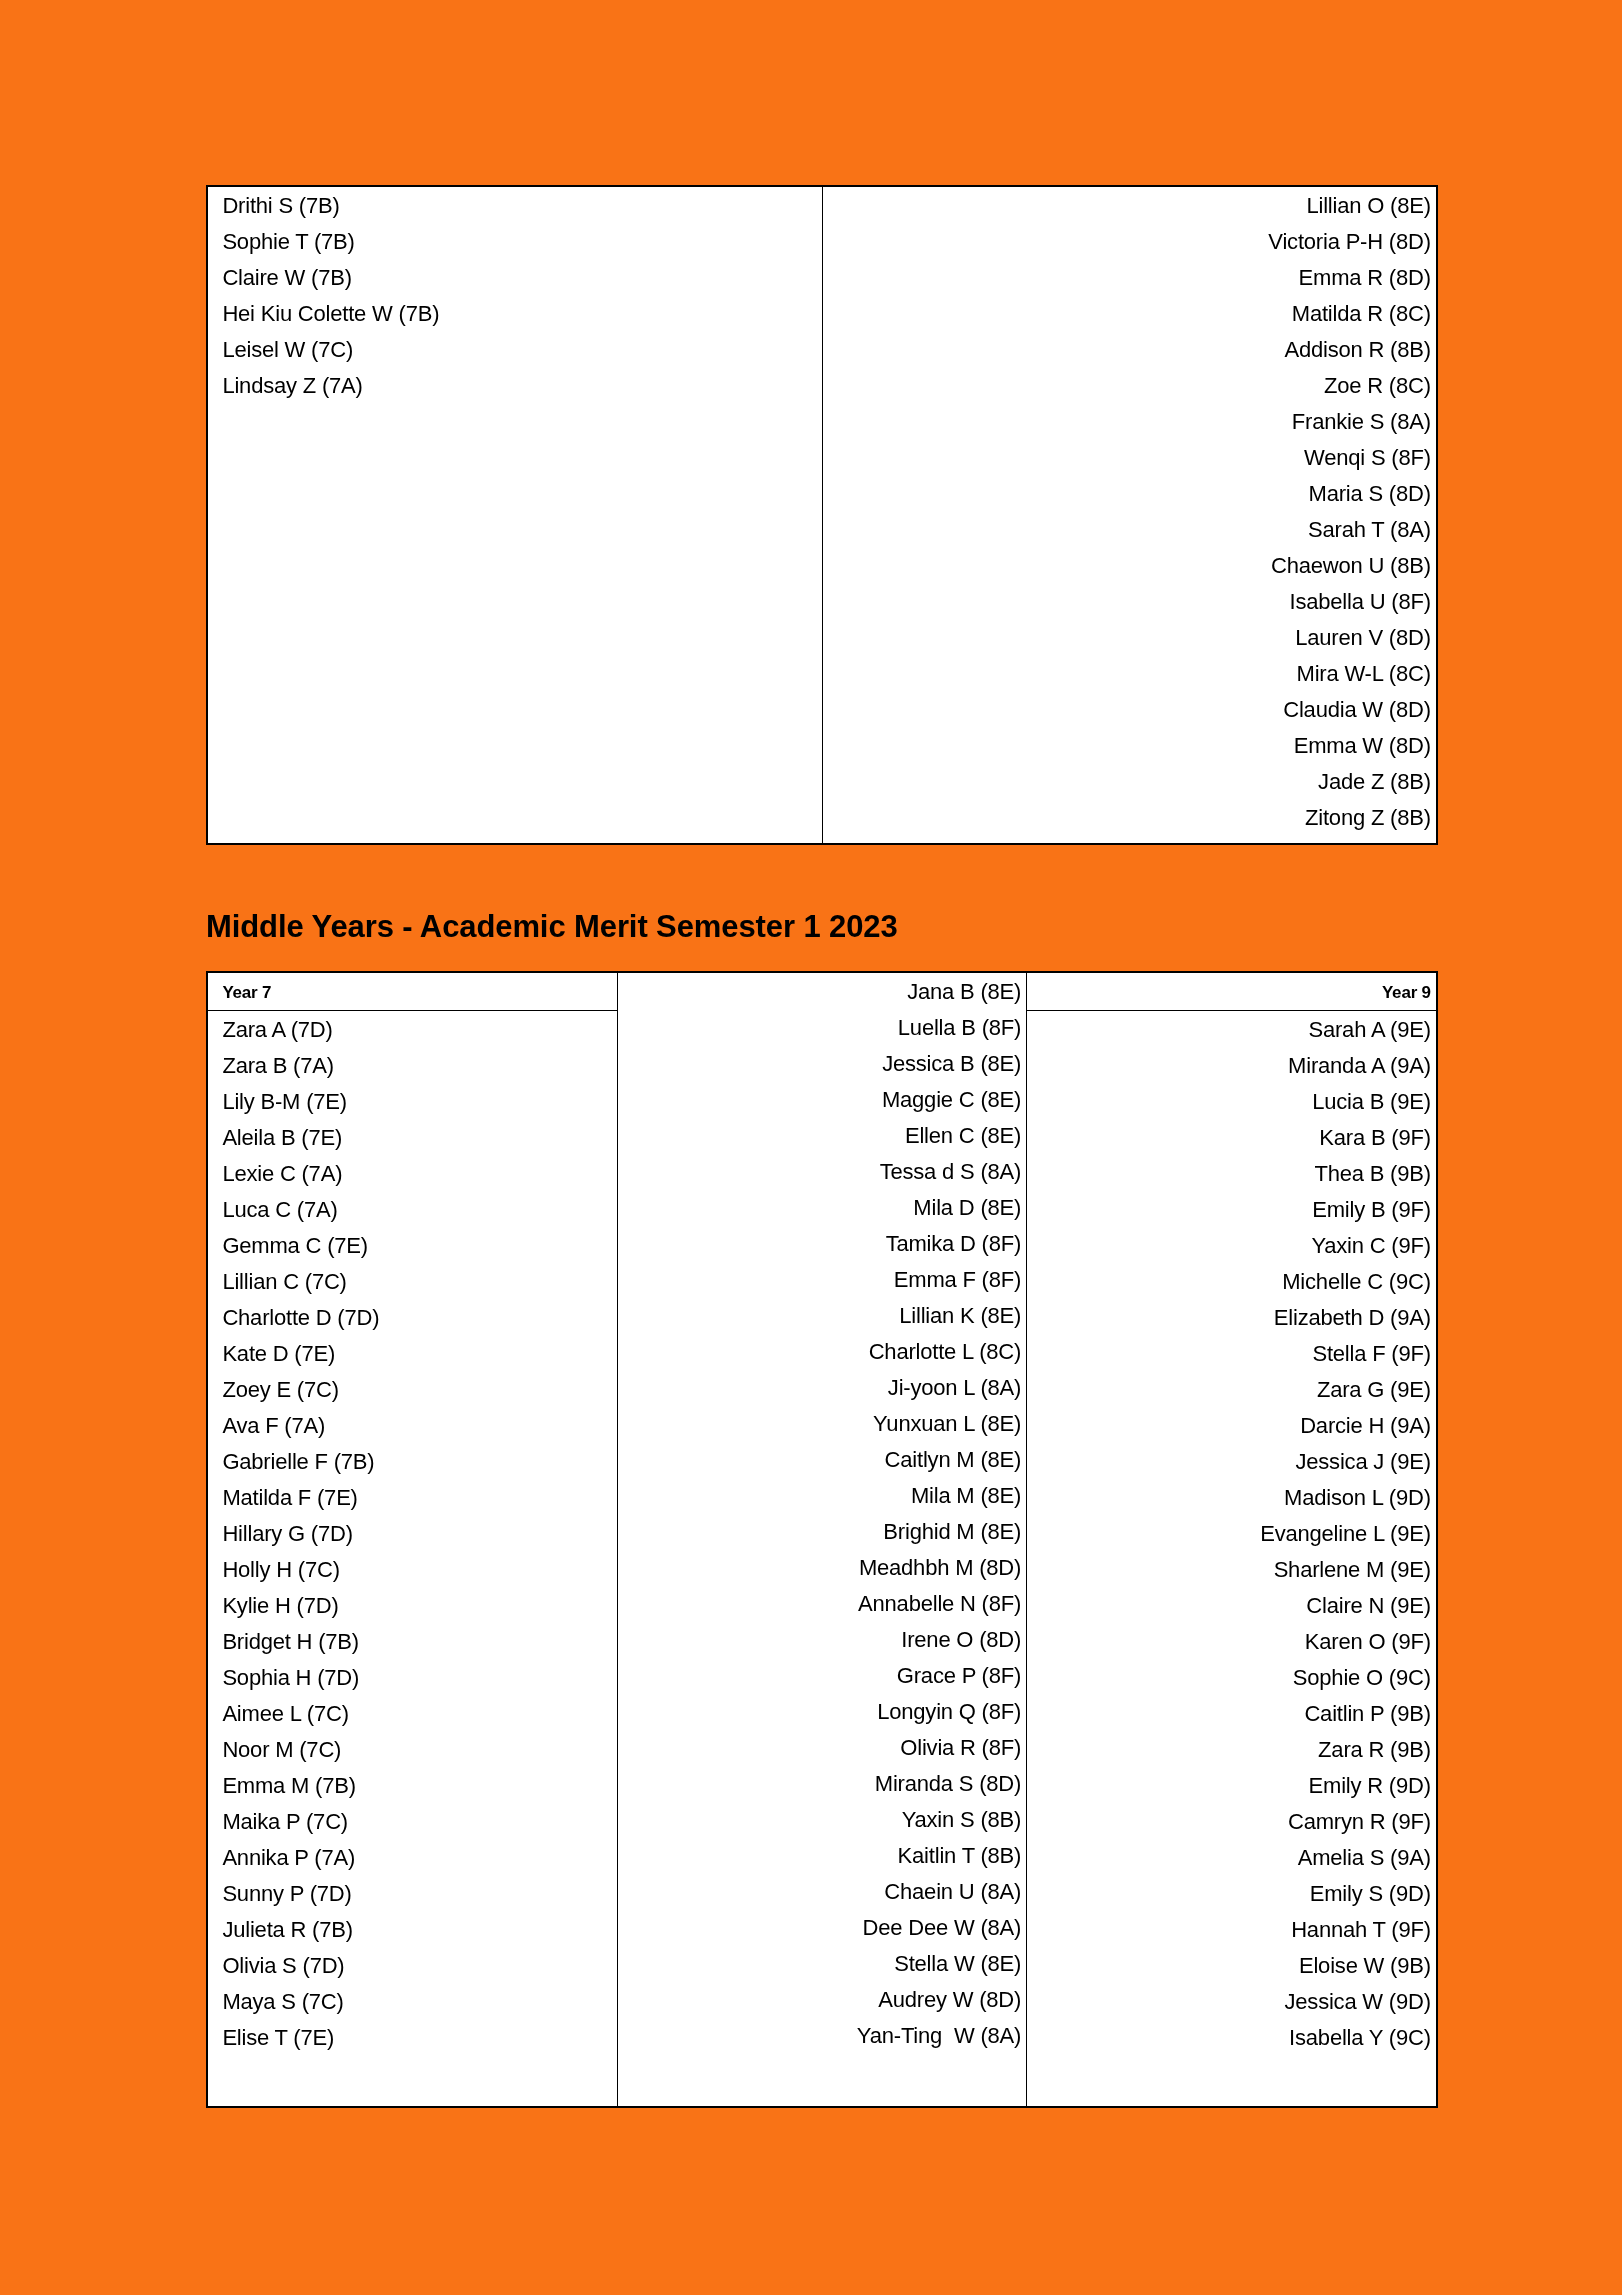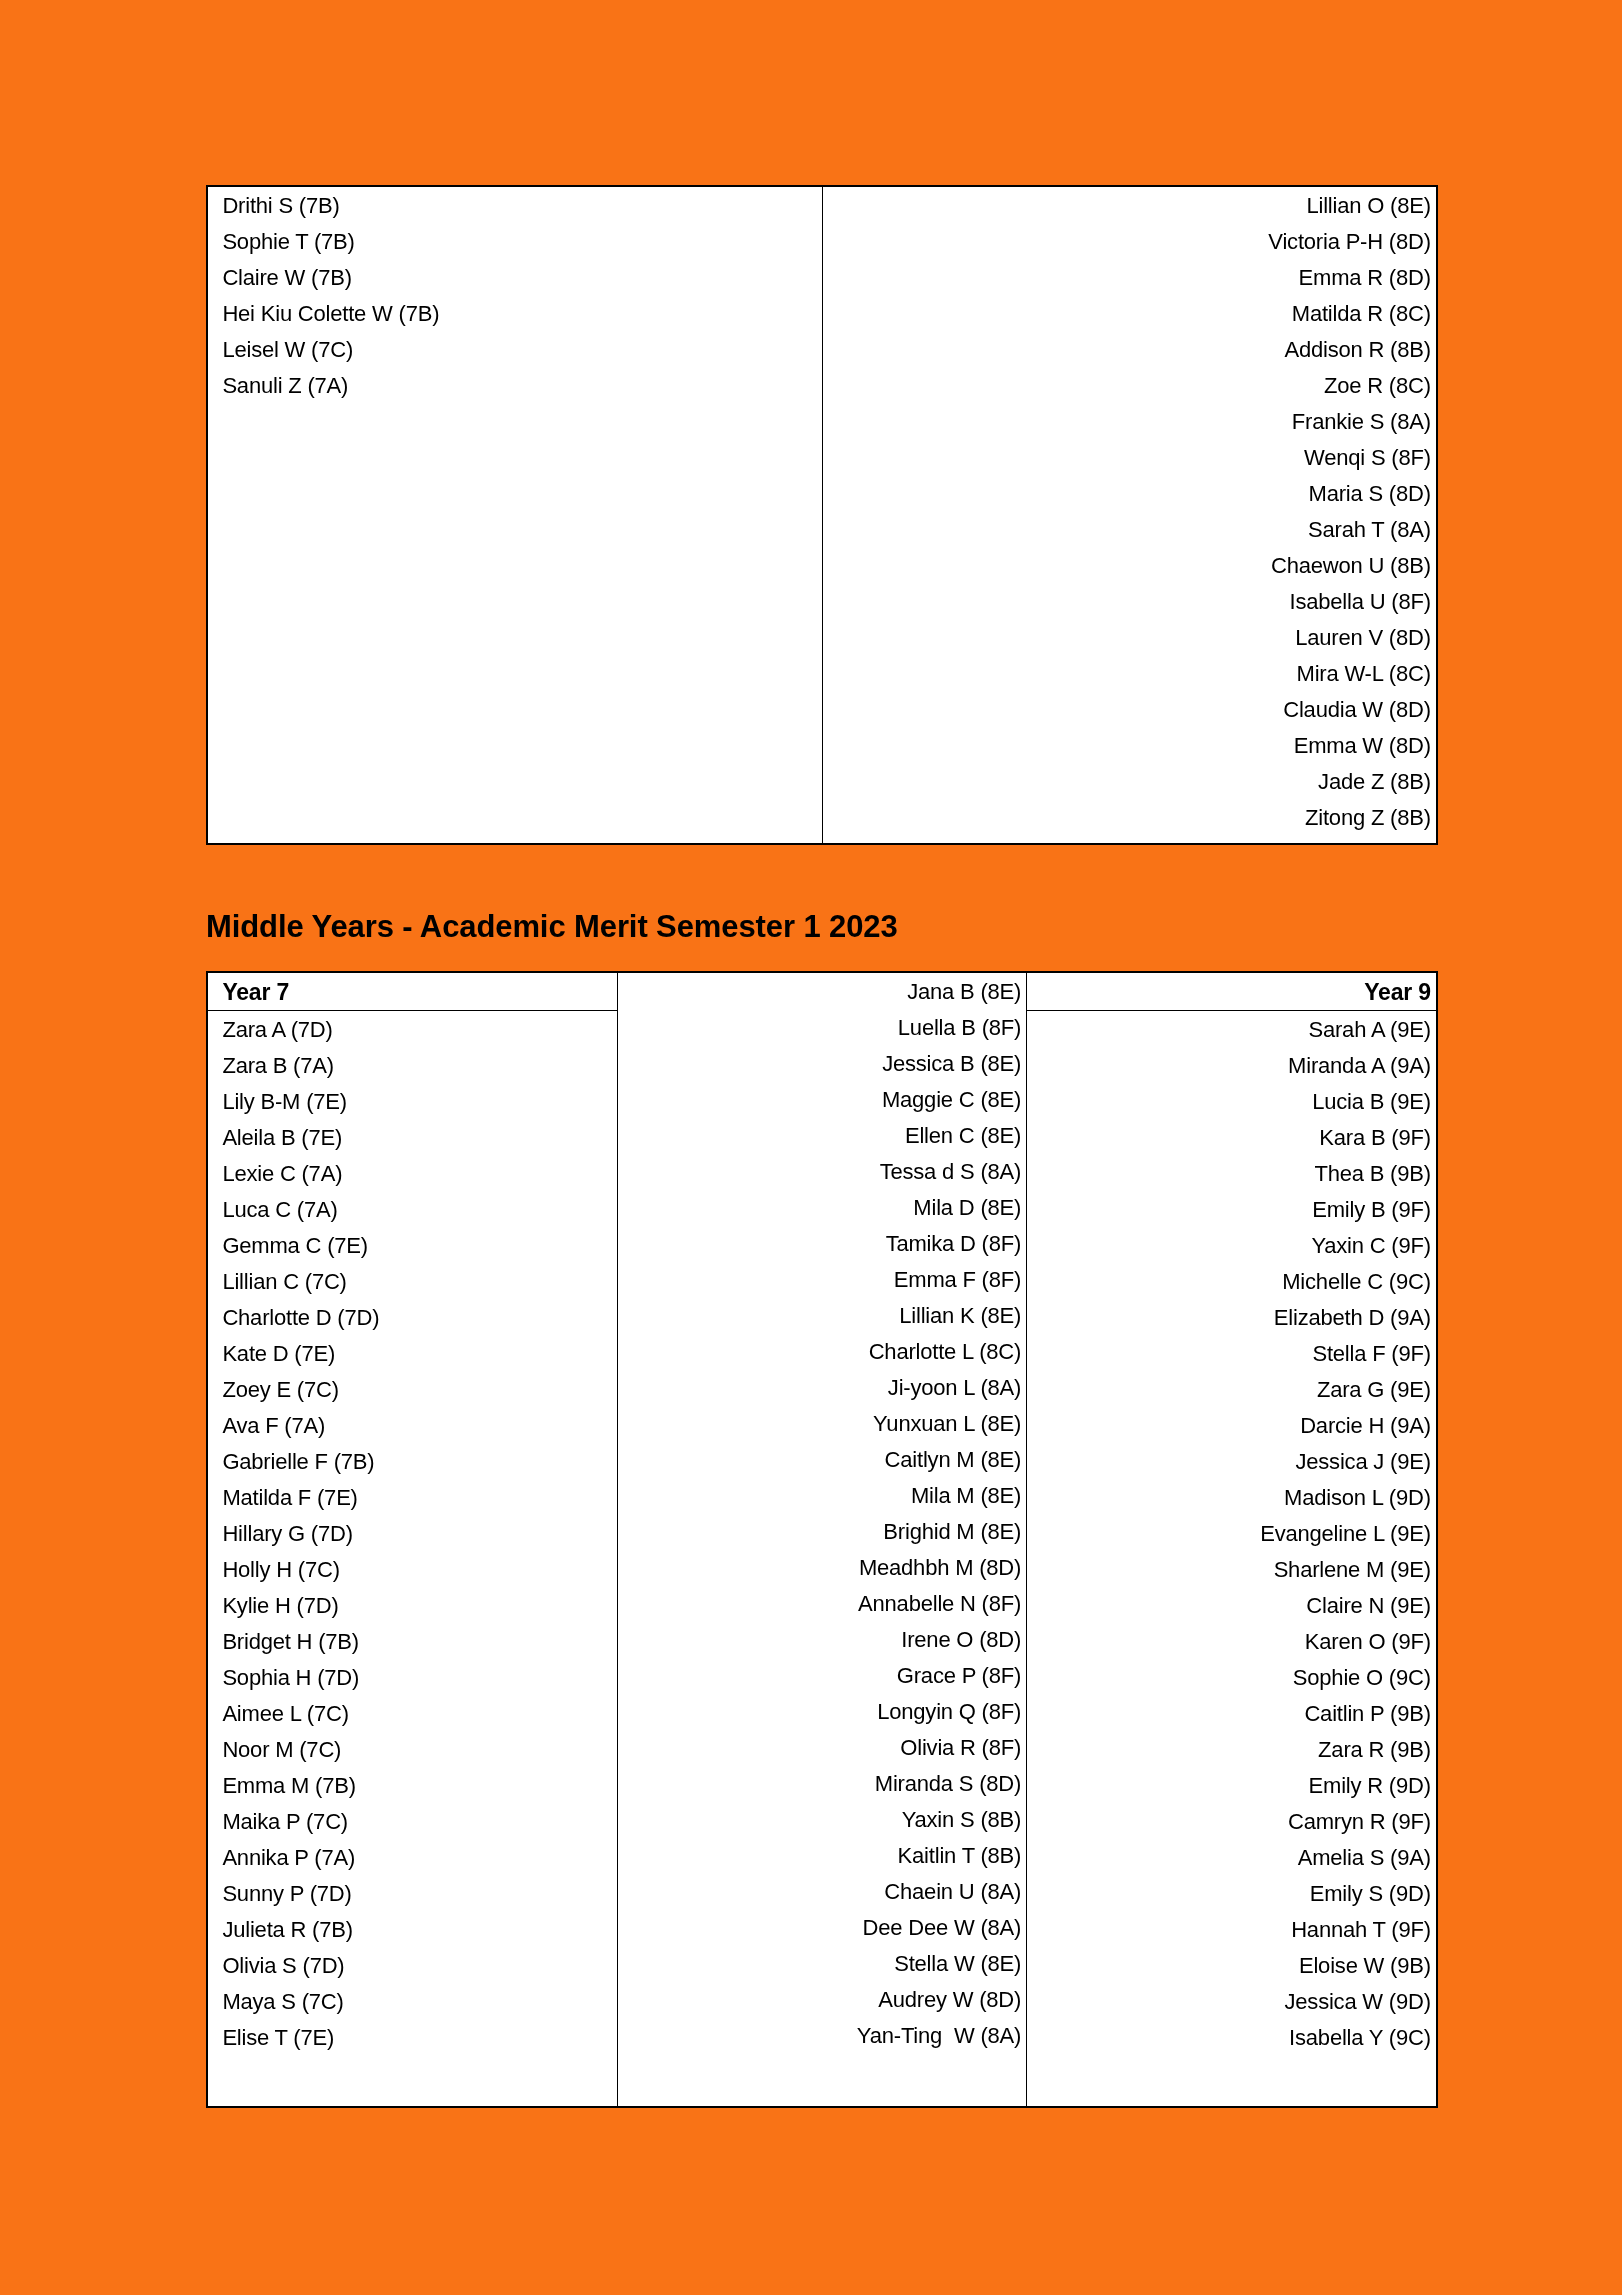--- a/index.html
+++ b/index.html
@@ -20,21 +20,21 @@
     display:flex;
     align-items:stretch;
     background:#fff;
   }
   .tbl-continued { top:185px; height:660px; }
   .tbl-merit { top:971px; height:1137px; }
   .tcol { flex:1 1 0; box-sizing:border-box; min-width:0; }
   .tcol + .tcol { border-left:1.3px solid #000;text-align:right; }
   .col-header {
     font-weight:bold;
-    font-size:23px;
+    font-size:17px;
     line-height:23px;
     letter-spacing:-0.2px;
     padding:7.9px 5.2px 5.9px 14.4px;
     border-bottom:1.3px solid #000;
   }
   .entries {
     padding:1.3px 5.2px 7.9px 14.4px;
     font-size:22px;
     line-height:36px;
     letter-spacing:-0.2px;
@@ -56,21 +56,21 @@
 
   <div class="doc-table tbl-continued">
     <div class="tcol">
       <div class="entries">
 
       <div class="entry">Drithi S (7B)</div>
           <div class="entry">Sophie T (7B)</div>
           <div class="entry">Claire W (7B)</div>
           <div class="entry">Hei Kiu Colette W (7B)</div>
           <div class="entry">Leisel W (7C)</div>
-          <div class="entry">Sanuli Z (7A)</div>
+          <div class="entry">Lindsay Z (7A)</div>
         </div>
     </div>
     <div class="tcol">
       <div class="entries">
 
       <div class="entry">Lillian O (8E)</div>
           <div class="entry">Victoria P-H (8D)</div>
           <div class="entry">Emma R (8D)</div>
           <div class="entry">Matilda R (8C)</div>
           <div class="entry">Addison R (8B)</div>

